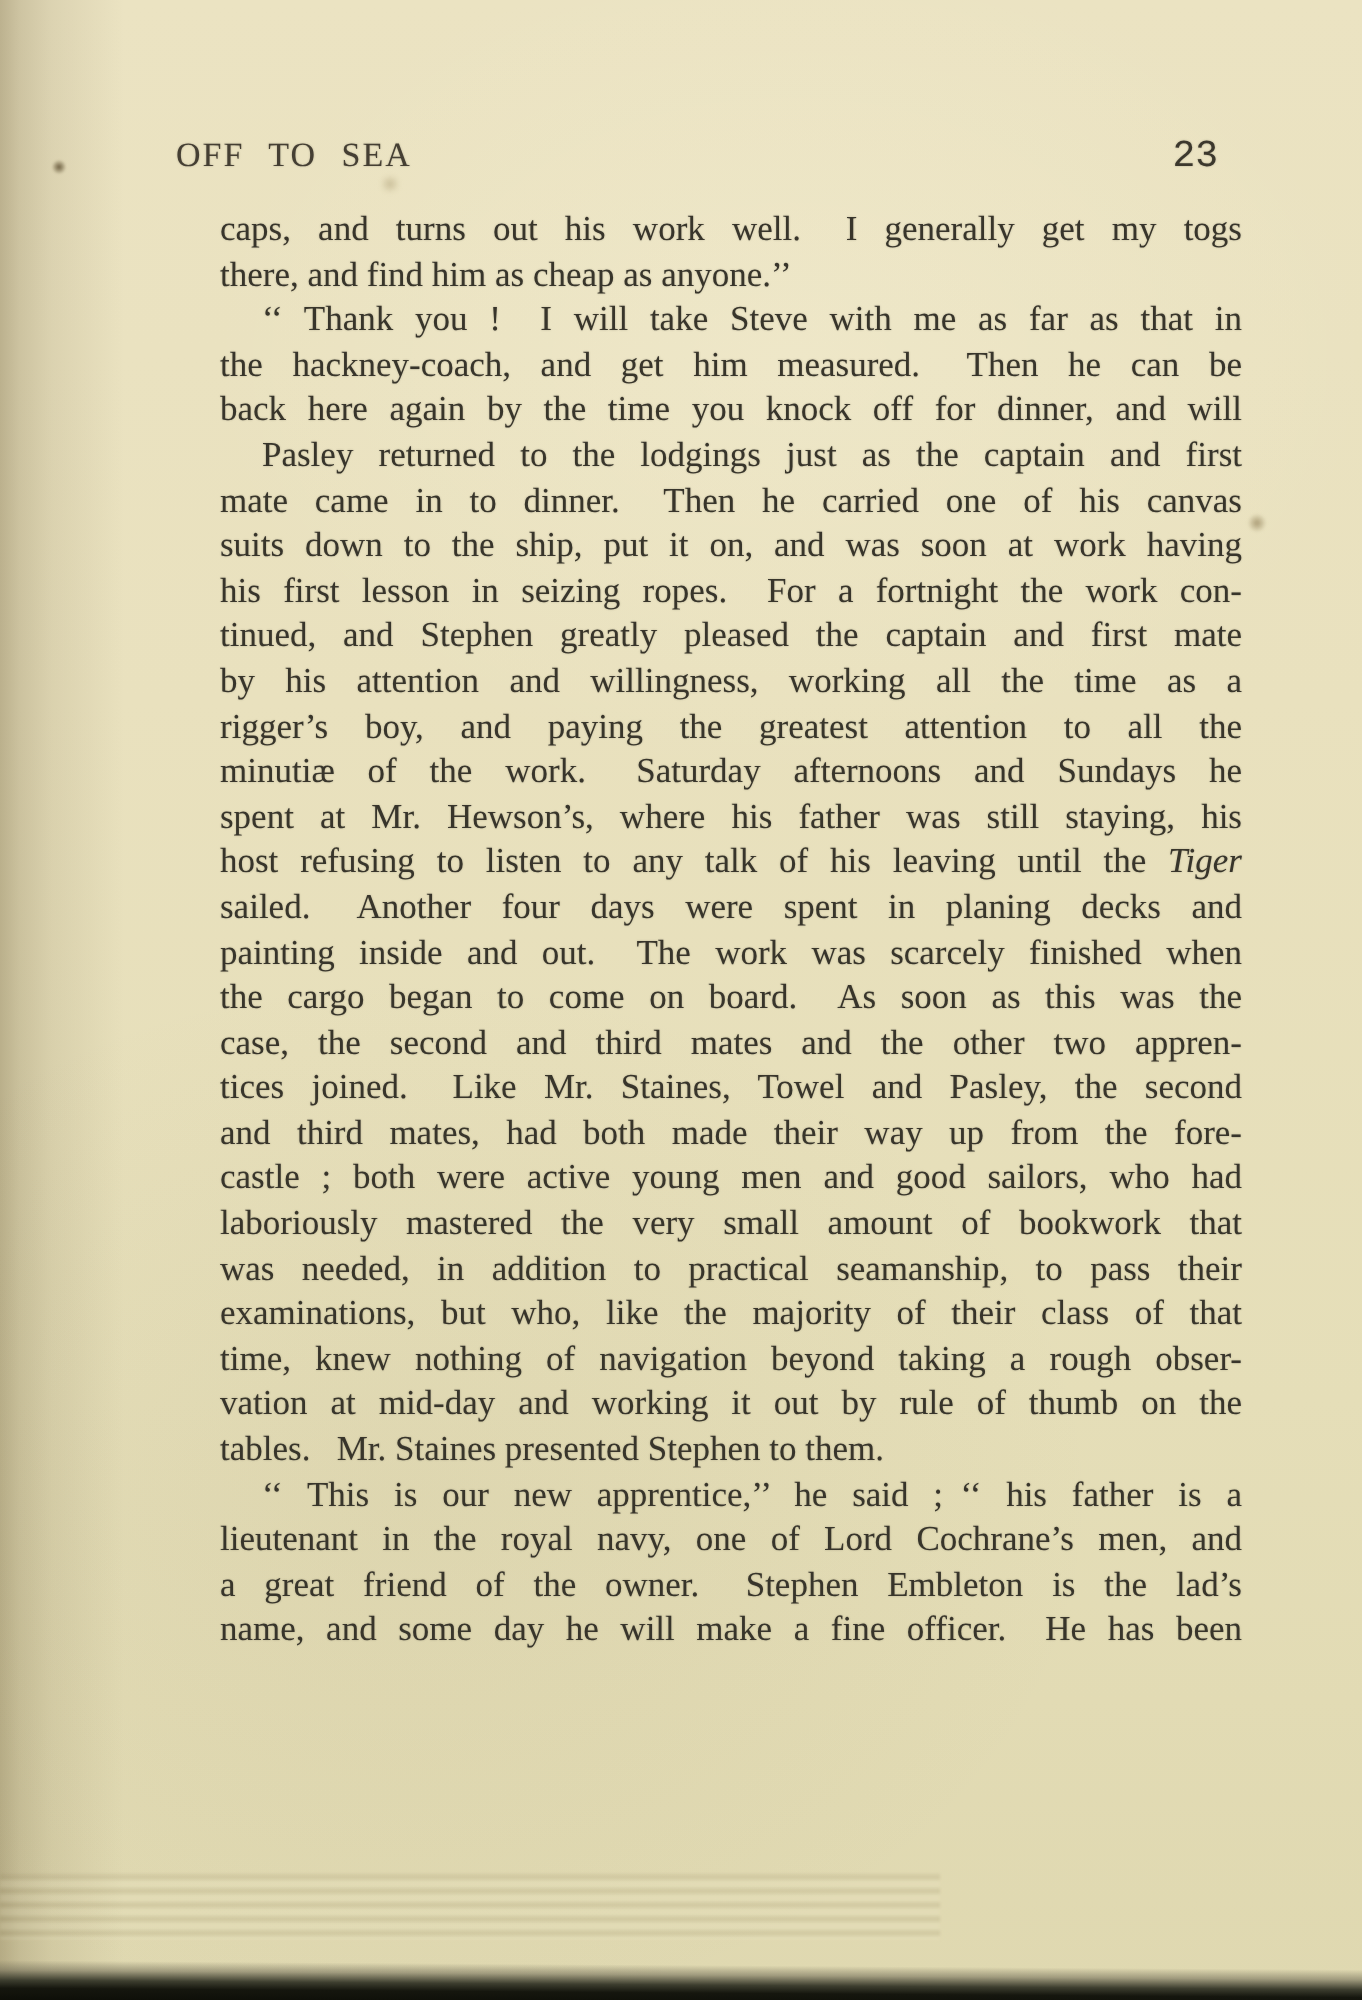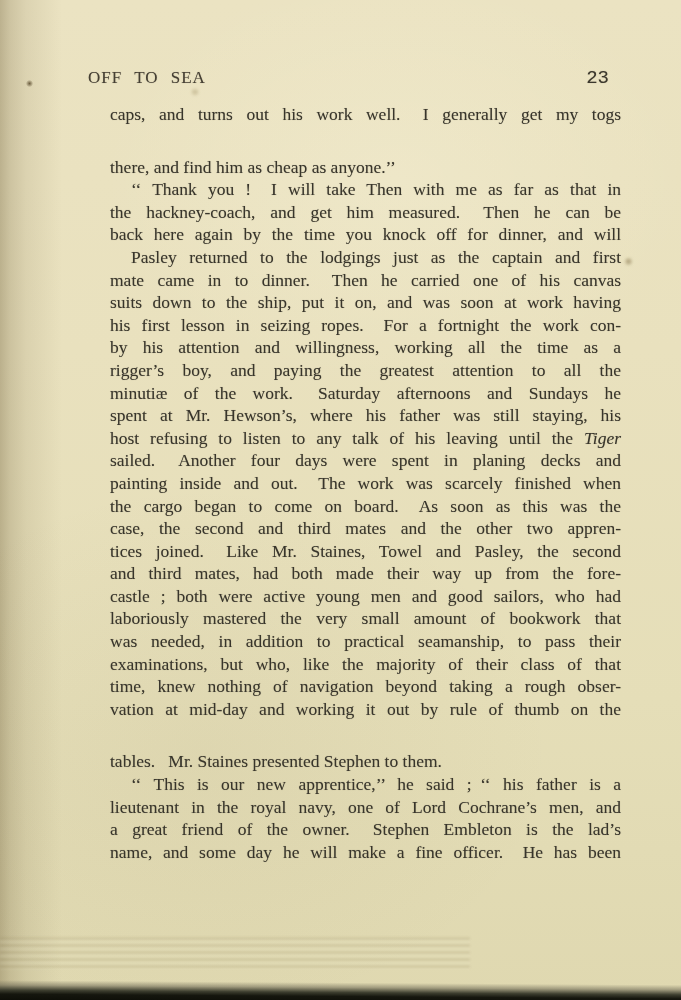--- a/index.html
+++ b/index.html
@@ -68,21 +68,21 @@
     width: 511px;
     font-size: 17.5px;
     line-height: 22.6px;
     color: #38352b;
     text-shadow: 0 0 1px rgba(56,53,43,0.30);
   }
   .line {
     text-align: justify;
     text-align-last: justify;
   }
-  .line.final { text-align-last: left; margin-top: 30px; }
+  .line.final { text-align-last: left; }
   .line.indent { padding-left: 21px; }
   
   .streaks {
     position: absolute;
     left: 0;
     top: 937px;
     width: 470px;
     height: 33px;
     background: repeating-linear-gradient(180deg,
       rgba(128, 113, 74, 0.13) 0px, rgba(128, 113, 74, 0.13) 3px,
@@ -139,29 +139,30 @@
   <div class="running-title">OFF  TO  SEA</div>
 
   <div class="page-number">23</div>
 
   <div class="text-block">
       <div class="para">
         <div class="line">caps, and turns out his work well.  I generally get my togs</div>
         <div class="line final">there, and find him as cheap as anyone.’’</div>
       </div>
       <div class="para">
-        <div class="line indent">‘‘ Thank you !  I will take Then with me as far as that in</div>
+        <div class="line indent">‘‘ Thank you !  I will take Steve with me as far as that in</div>
         <div class="line">the hackney-coach, and get him measured.  Then he can be</div>
         <div class="line">back here again by the time you knock off for dinner, and will</div>
       </div>
       <div class="para">
         <div class="line indent">Pasley returned to the lodgings just as the captain and first</div>
         <div class="line">mate came in to dinner.  Then he carried one of his canvas</div>
         <div class="line">suits down to the ship, put it on, and was soon at work having</div>
         <div class="line">his first lesson in seizing ropes.  For a fortnight the work con-</div>
+        <div class="line">tinued, and Stephen greatly pleased the captain and first mate</div>
         <div class="line">by his attention and willingness, working all the time as a</div>
         <div class="line">rigger’s boy, and paying the greatest attention to all the</div>
         <div class="line">minutiæ of the work.  Saturday afternoons and Sundays he</div>
         <div class="line">spent at Mr. Hewson’s, where his father was still staying, his</div>
         <div class="line">host refusing to listen to any talk of his leaving until the <i>Tiger</i></div>
         <div class="line">sailed.  Another four days were spent in planing decks and</div>
         <div class="line">painting inside and out.  The work was scarcely finished when</div>
         <div class="line">the cargo began to come on board.  As soon as this was the</div>
         <div class="line">case, the second and third mates and the other two appren-</div>
         <div class="line">tices joined.  Like Mr. Staines, Towel and Pasley, the second</div>

